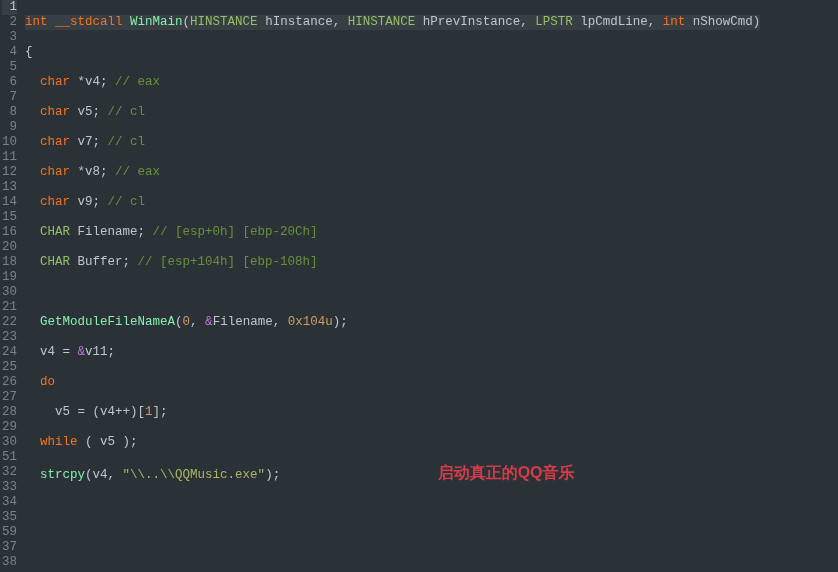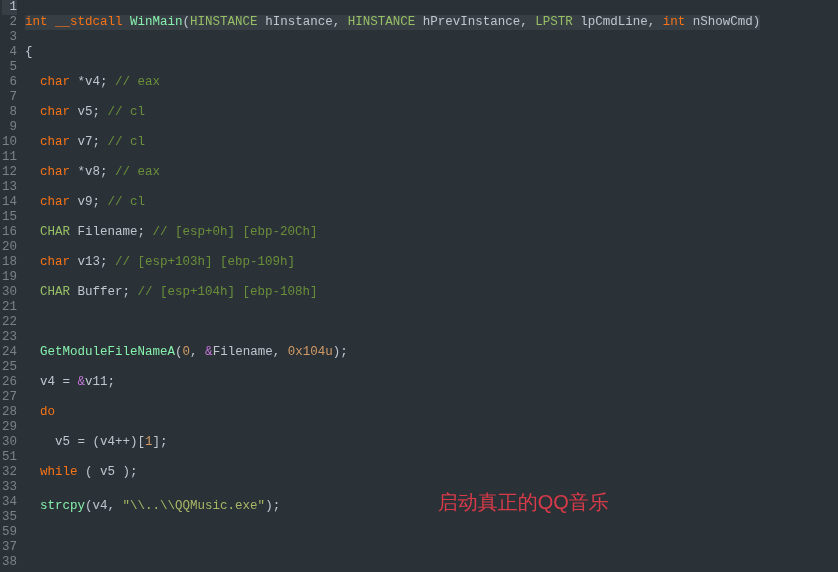--- a/index.html
+++ b/index.html
@@ -36,22 +36,22 @@
 .fn   { color: #86efac; }   
 .id   { color: #c0c5ce; }   
 .num  { color: #d19a66; }   
 .str  { color: #a8b665; }   
 .cmt  { color: #6a8f3a; }   
 .punc { color: #c0c5ce; }
 .amp  { color: #c678dd; }   
 .ann  {
   color: #d73a49;
   font-family: "Microsoft YaHei", "SimHei", sans-serif;
-  font-weight: normal;
-  font-size: 20px;
+  font-weight: bold;
+  font-size: 16px;
 }
 .hl-line { background: #373e44; }
 </style>
 </head>
 <body>
 
 <div class="editor">
   <div class="gutter" id="gutter">
       <div class="ln" style="background: rgb(55, 62, 68); color: rgb(192, 197, 206);">1</div>
       <div class="ln">2</div>
@@ -94,21 +94,20 @@
     </div>
   <div class="code">
 <div class="line hl-line"><span class="kw">int</span> <span class="kw">__stdcall</span> <span class="fn">WinMain</span><span class="punc">(</span><span class="ty">HINSTANCE</span> <span class="id">hInstance</span><span class="punc">, </span><span class="ty">HINSTANCE</span> <span class="id">hPrevInstance</span><span class="punc">, </span><span class="ty">LPSTR</span> <span class="id">lpCmdLine</span><span class="punc">, </span><span class="kw">int</span> <span class="id">nShowCmd</span><span class="punc">)</span></div>
 <div class="line"><span class="punc">{</span></div>
 <div class="line">  <span class="kw">char</span> <span class="punc">*</span><span class="id">v4</span><span class="punc">; </span><span class="cmt">// eax</span></div>
 <div class="line">  <span class="kw">char</span> <span class="id">v5</span><span class="punc">; </span><span class="cmt">// cl</span></div>
 <div class="line">  <span class="kw">char</span> <span class="id">v7</span><span class="punc">; </span><span class="cmt">// cl</span></div>
 <div class="line">  <span class="kw">char</span> <span class="punc">*</span><span class="id">v8</span><span class="punc">; </span><span class="cmt">// eax</span></div>
 <div class="line">  <span class="kw">char</span> <span class="id">v9</span><span class="punc">; </span><span class="cmt">// cl</span></div>
 <div class="line">  <span class="ty">CHAR</span> <span class="id">Filename</span><span class="punc">; </span><span class="cmt">// [esp+0h] [ebp-20Ch]</span></div>
-<div class="line">  <span class="kw">char</span> <span class="id">v13</span><span class="punc">; </span><span class="cmt">// [esp+103h] [ebp-109h]</span></div>
 <div class="line">  <span class="ty">CHAR</span> <span class="id">Buffer</span><span class="punc">; </span><span class="cmt">// [esp+104h] [ebp-108h]</span></div>
 <div class="line"></div>
 <div class="line">  <span class="fn">GetModuleFileNameA</span><span class="punc">(</span><span class="num">0</span><span class="punc">, </span><span class="amp">&amp;</span><span class="id">Filename</span><span class="punc">, </span><span class="num">0x104u</span><span class="punc">);</span></div>
 <div class="line">  <span class="id">v4</span><span class="punc"> = </span><span class="amp">&amp;</span><span class="id">v11</span><span class="punc">;</span></div>
 <div class="line">  <span class="kw">do</span></div>
 <div class="line">    <span class="id">v5</span><span class="punc"> = (</span><span class="id">v4</span><span class="punc">++)[</span><span class="num">1</span><span class="punc">];</span></div>
 <div class="line">  <span class="kw">while</span><span class="punc"> ( </span><span class="id">v5</span><span class="punc"> );</span></div>
 <div class="line">  <span class="fn">strcpy</span><span class="punc">(</span><span class="id">v4</span><span class="punc">, </span><span class="str">"\\..\\QQMusic.exe"</span><span class="punc">);</span>                     <span class="ann">启动真正的QQ音乐</span></div>
 
 

